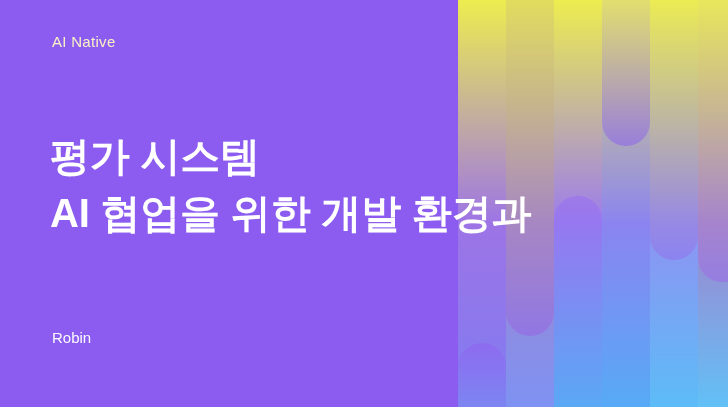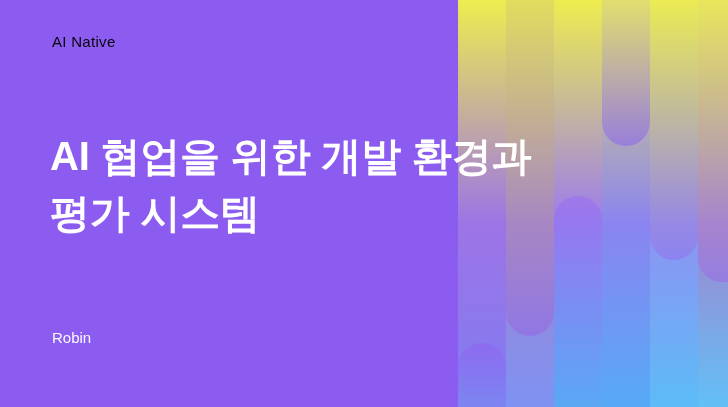--- a/index.html
+++ b/index.html
@@ -44,21 +44,21 @@
   .bar.cap-bl     { border-radius: 0 0 0 24px; }
 
   
   #eyebrow {
     position: absolute;
     left: 52px;
     top: 33px;
     font-size: 15px;
     font-weight: 400;
     letter-spacing: 0.3px;
-    color: #000000;
+    color: #fef9c3;
     opacity: 0.96;
     white-space: nowrap;
   }
   #headline {
     position: absolute;
     left: 50px;
     top: 128px;
     font-size: 40px;
     font-weight: 700;
     line-height: 1.42;
@@ -94,19 +94,19 @@
       <div class="bar cap-bottom" style="left: 48px; top: 0px; height: 336px; background: linear-gradient(rgb(216, 207, 106) 0%, rgb(150, 100, 228) 100%); opacity: 0.55;"></div>
       <div class="bar cap-top" style="left: 96px; top: 196px; height: 211px; background: linear-gradient(rgb(154, 108, 242) 0%, rgb(90, 168, 245) 100%); opacity: 0.55;"></div>
       <div class="bar cap-bottom" style="left: 144px; top: 0px; height: 146px; background: linear-gradient(rgb(224, 221, 114) 0%, rgb(138, 96, 240) 100%); opacity: 0.55;"></div>
       <div class="bar cap-bottom" style="left: 192px; top: 0px; height: 260px; background: linear-gradient(rgb(234, 234, 88) 0%, rgb(144, 112, 238) 100%); opacity: 0.55;"></div>
       <div class="bar cap-bl" style="left: 240px; top: 0px; height: 282px; background: linear-gradient(rgb(228, 226, 101) 0%, rgb(155, 106, 232) 100%); opacity: 0.55;"></div>
     </div>
 
   <div id="eyebrow">AI Native</div>
 
   <div id="headline">
+    <span class="line">평가 시스템</span>
     <span class="line">AI 협업을 위한 개발 환경과</span>
-    <span class="line">평가 시스템</span>
   </div>
 
   <div id="byline">Robin</div>
 
 </div>
 
 </body></html>

